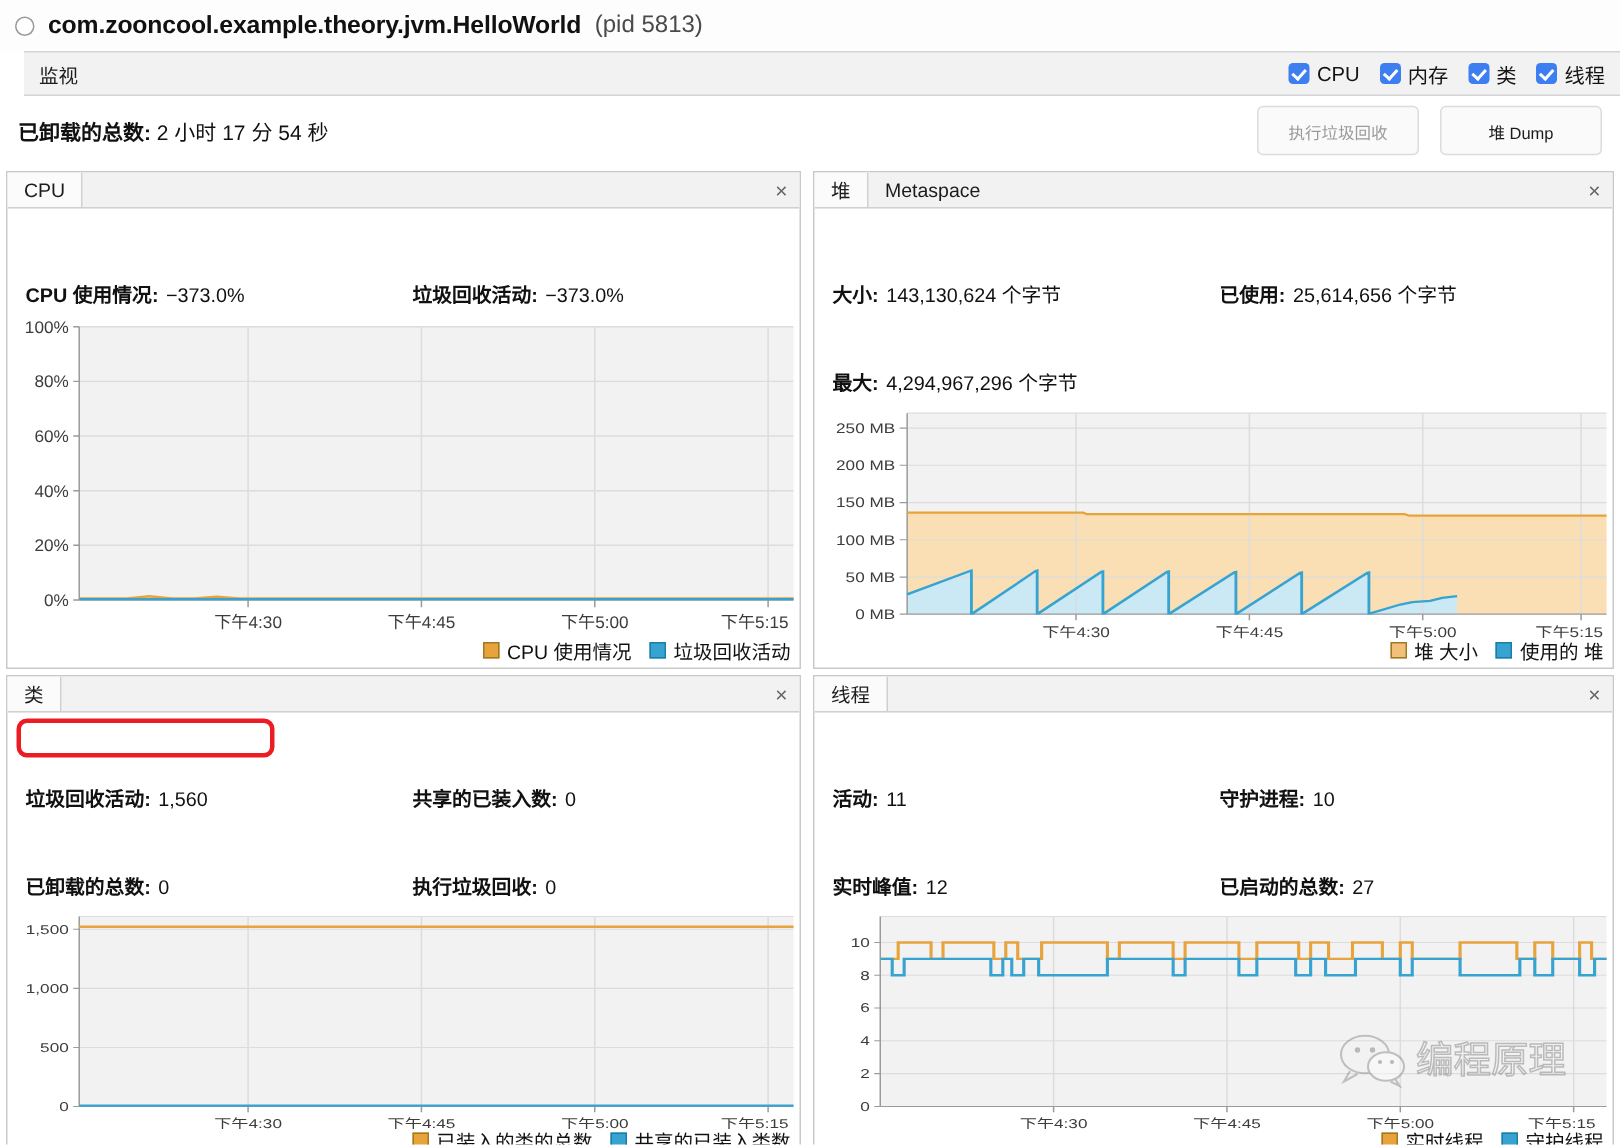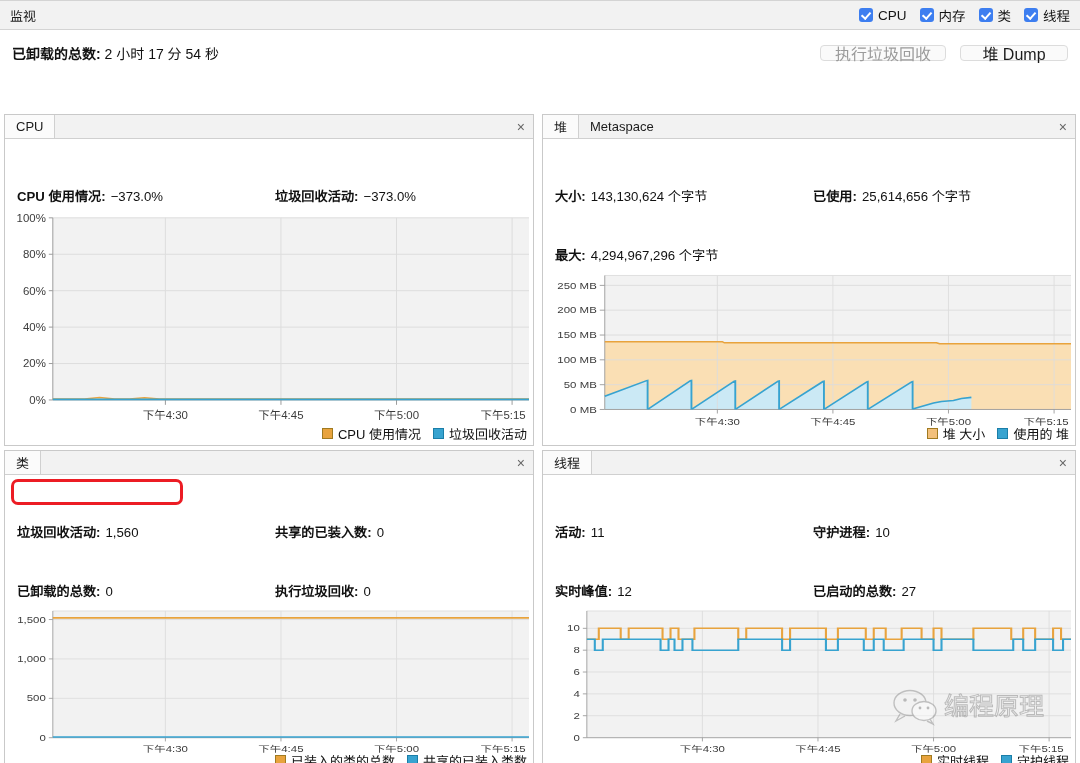--- a/index.html
+++ b/index.html
@@ -45,20 +45,21 @@
 
   
   .tabstrip {
     height: 30px;
     border-top: 1px solid #d4d4d4;
     border-bottom: 1px solid #d4d4d4;
     background: #f2f2f2;
     display: flex; align-items: center;
     padding: 0 10px;
     position: relative;
+    margin-left: 16px;
   }
   .tab-label { font-size: 13px; color: #1c1c1c; font-weight: 500; }
   .checks {
     position: absolute; right: 10px; top: 0; bottom: 0;
     display: flex; align-items: center; gap: 13px;
   }
   .chk { display: flex; align-items: center; gap: 5px; cursor: default; }
   .chk-box {
     width: 14px; height: 14px;
     border-radius: 3px;
@@ -87,26 +88,26 @@
   }
   .uptime-text { font-size: 14px; color: #111; }
   .uptime-text b { font-weight: bold; }
   .actions {
     position: absolute; right: 12px; top: 50%;
     transform: translateY(-50%);
     display: flex; gap: 14px;
   }
   .btn {
     min-width: 108px;
-    height: 16px;
+    height: 33px;
     padding: 0 14px;
     border: 1px solid #dcdcdc;
     border-radius: 4px;
     background: #fafafa;
-    font-size: 16px;
+    font-size: 11px;
     font-family: inherit;
     color: #9b9b9b;
     display: flex; align-items: center; justify-content: center;
     cursor: default;
   }
   .btn.enabled { color: #1c1c1c; }
 
   
   .grid {
     position: absolute;
@@ -194,20 +195,25 @@
     width: 175px; height: 42px;
     opacity: 0.42;
     pointer-events: none;
   }
 </style>
 </head>
 <body>
 
 <div class="app">
 
+  <div class="titlebar">
+    <span class="app-dot"></span>
+    <span class="app-title">com.zooncool.example.theory.jvm.HelloWorld</span>
+    <span class="app-pid">(pid 5813)</span>
+  </div>
 
   <div class="tabstrip">
     <span class="tab-label">监视</span>
     <div class="checks">
       <label class="chk">
         <span class="chk-box"></span>
         <span class="chk-label">CPU</span>
       </label>
       <label class="chk">
         <span class="chk-box"></span>

